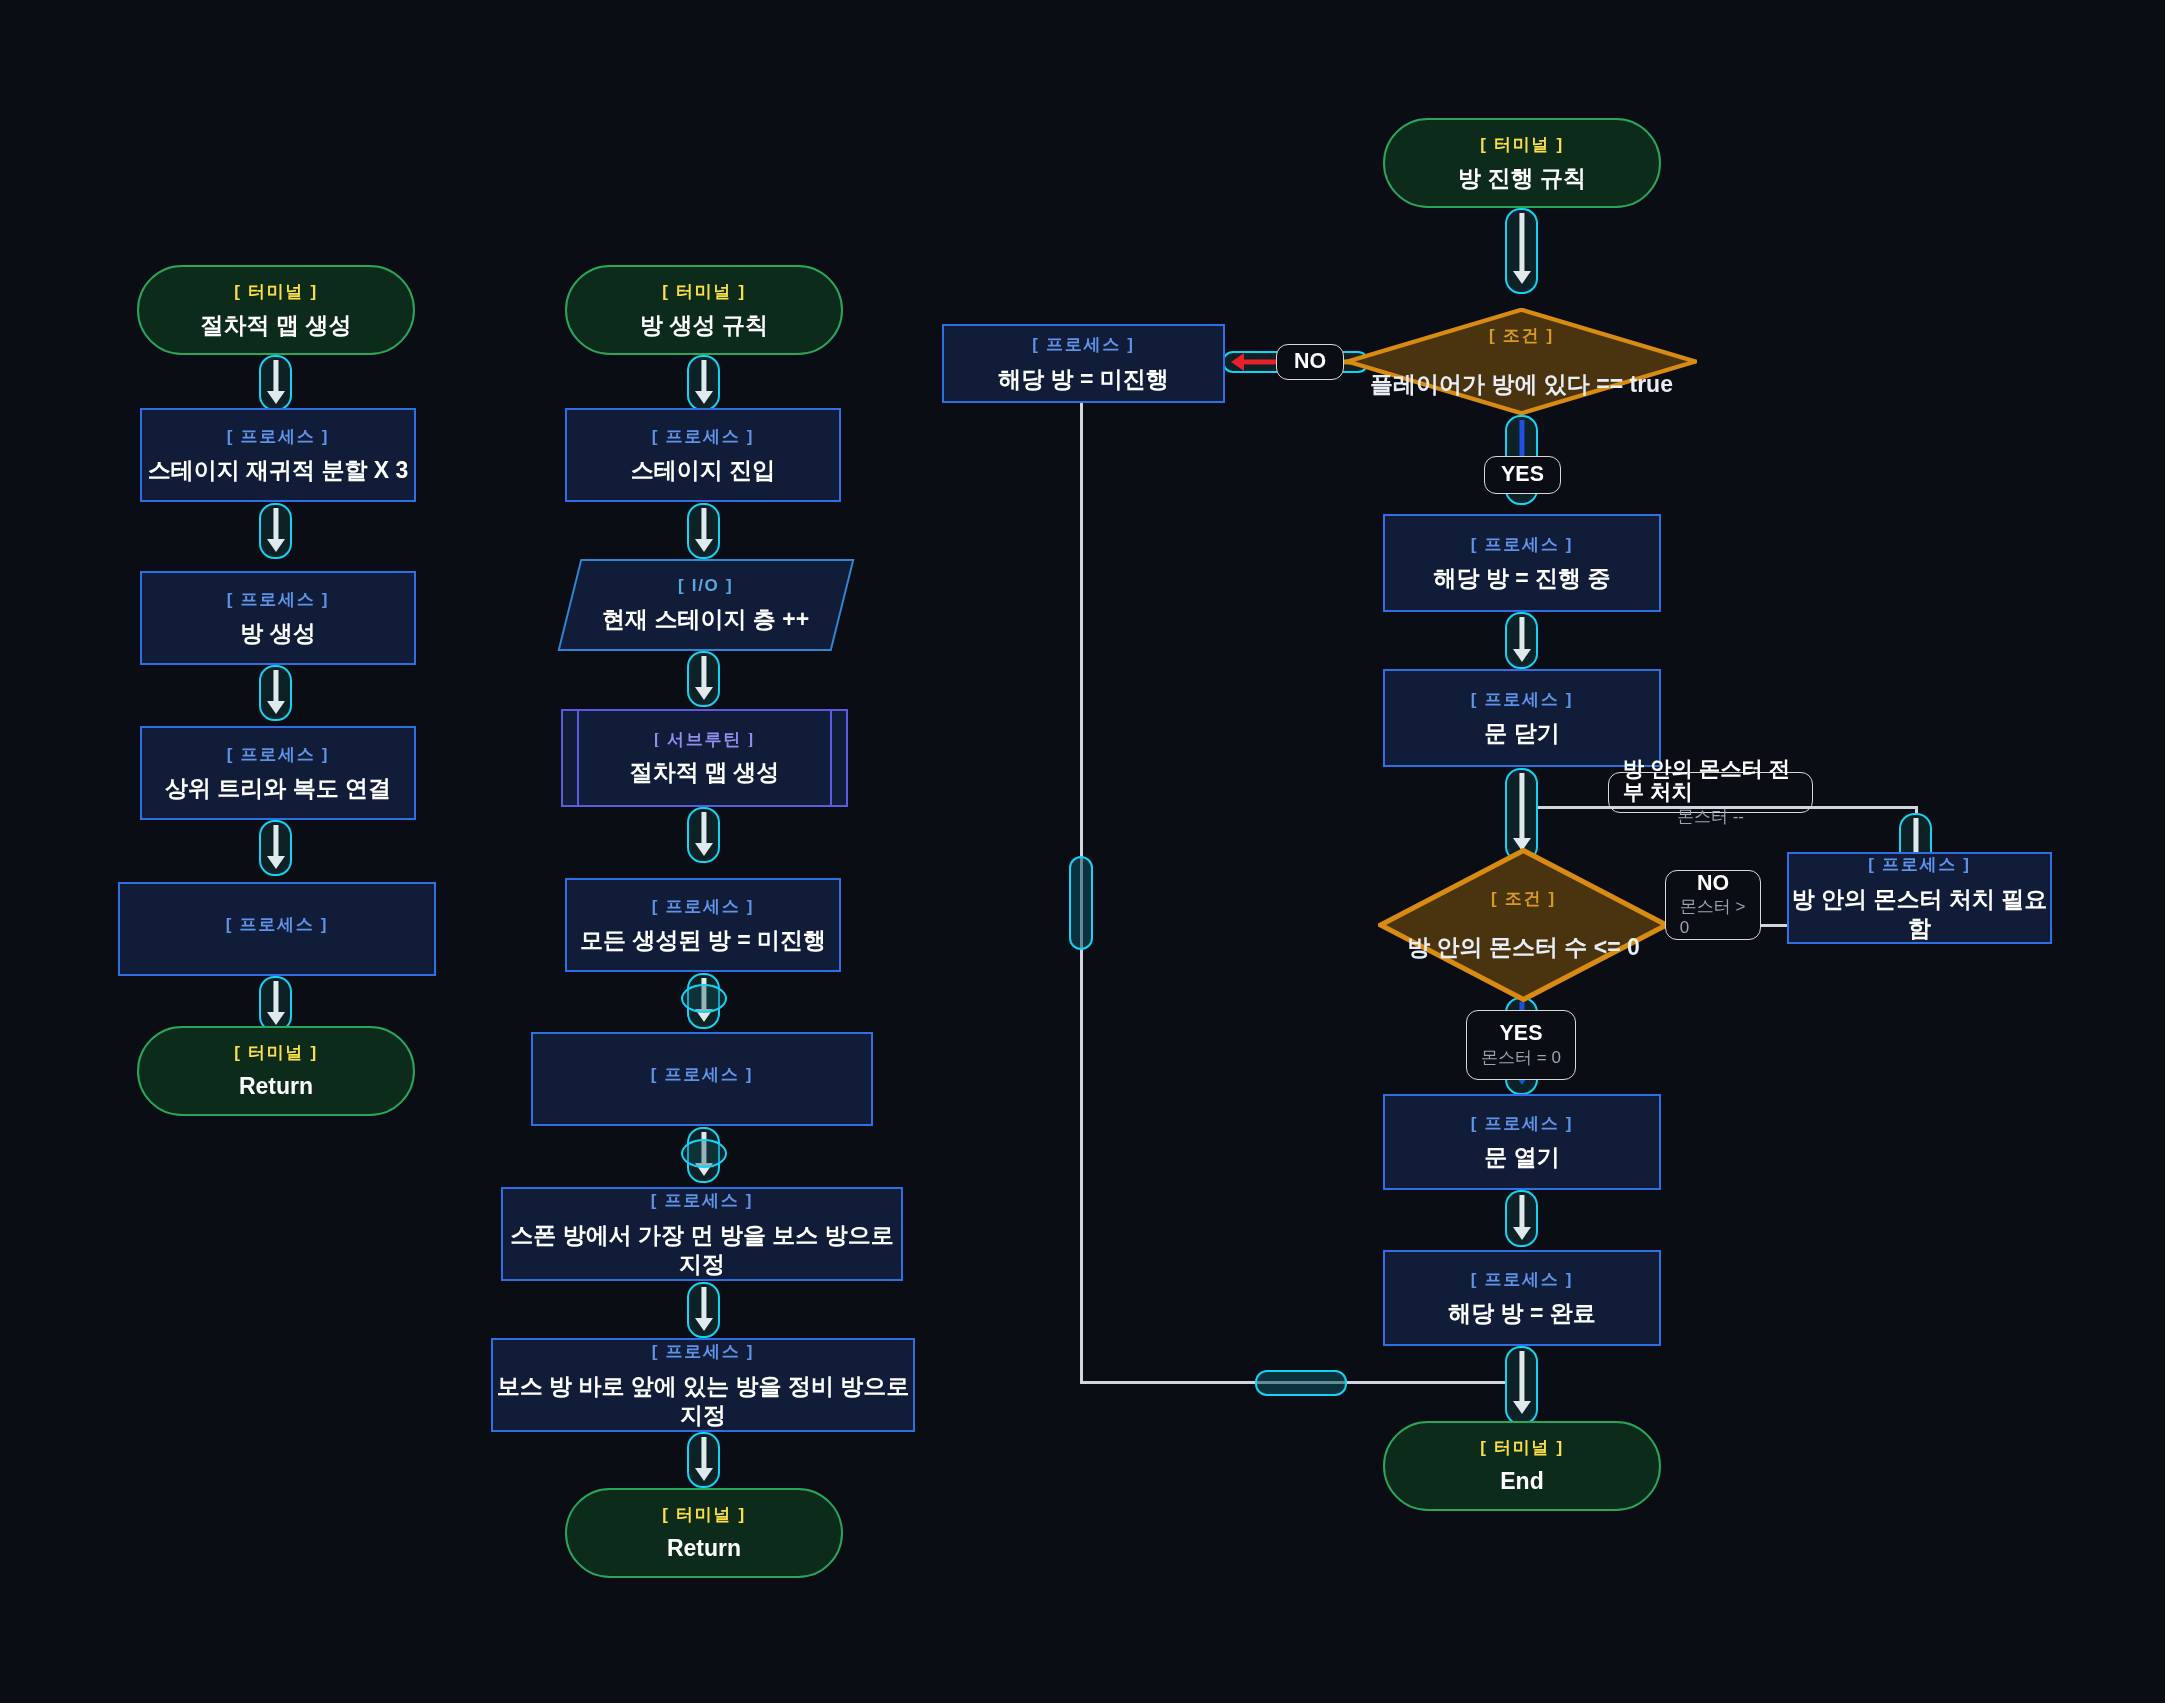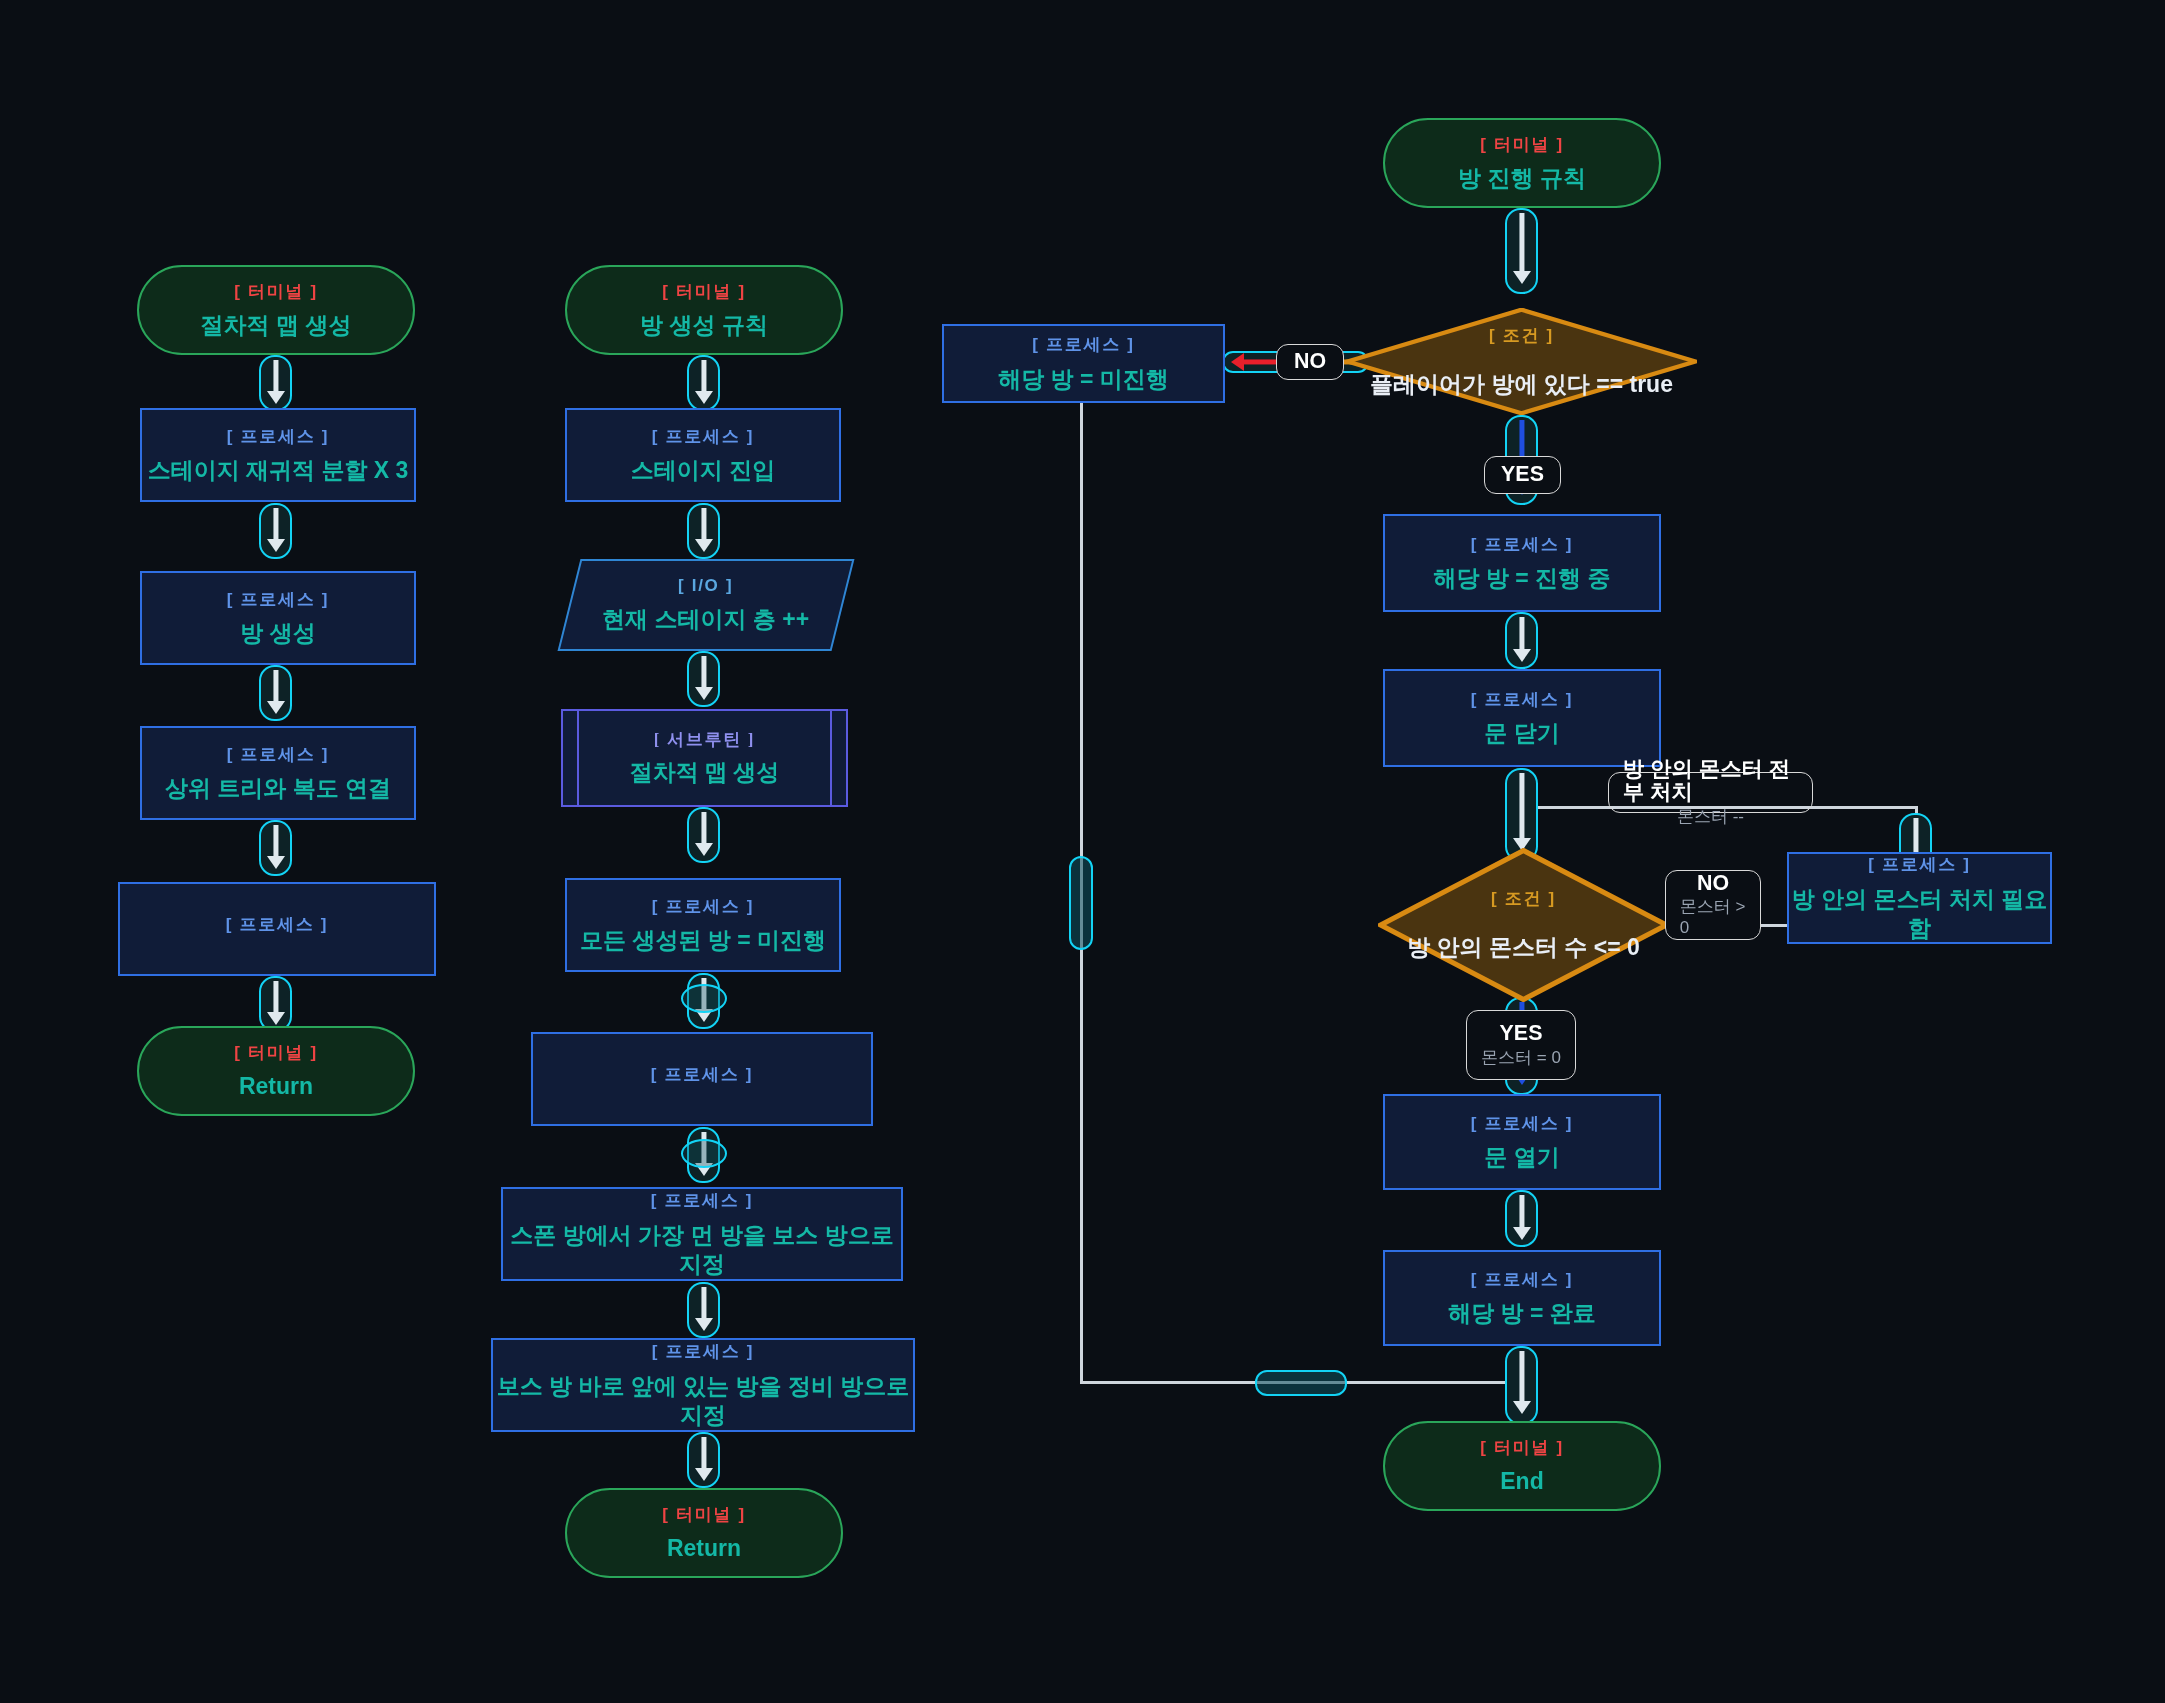--- a/index.html
+++ b/index.html
@@ -6,25 +6,25 @@
   body{
     font-family:"Liberation Sans","DejaVu Sans",sans-serif;
     width:2166px;height:1704px;overflow:hidden;position:relative;
   }
   #stage{position:absolute;left:0;top:0;width:2166px;height:1704px;background:#0a0e14;}
 
   
   .node{position:absolute;box-sizing:border-box;display:flex;flex-direction:column;
         align-items:center;justify-content:center;text-align:center;z-index:5;}
   .node .kind{font-size:17px;letter-spacing:1.7px;margin-bottom:8.6px;font-weight:bold;}
-  .node .body{font-size:23px;font-weight:bold;color:#14b8a6;line-height:1.25;}
+  .node .body{font-size:23px;font-weight:bold;color:#ffffff;line-height:1.25;}
 
   
   .terminal{background:#0d2b1a;border:2.6px solid #2aa65a;border-radius:60px;}
-  .terminal .kind{color:#ef4444;}
+  .terminal .kind{color:#fde047;}
 
   
   .process{background:#101c38;border:2.6px solid #2f6fe4;}
   .process .kind{color:#5f93e8;}
 
   
   .subroutine{background:#101c38;border:2.6px solid #5b5be0;font-family:Liberation Serif, serif;}
   .subroutine .kind{color:#8f90ee;}
   .subroutine .sbar{position:absolute;top:0;bottom:0;width:2.6px;background:#5b5be0;}
   .subroutine .sbar.l{left:13.7px;}

